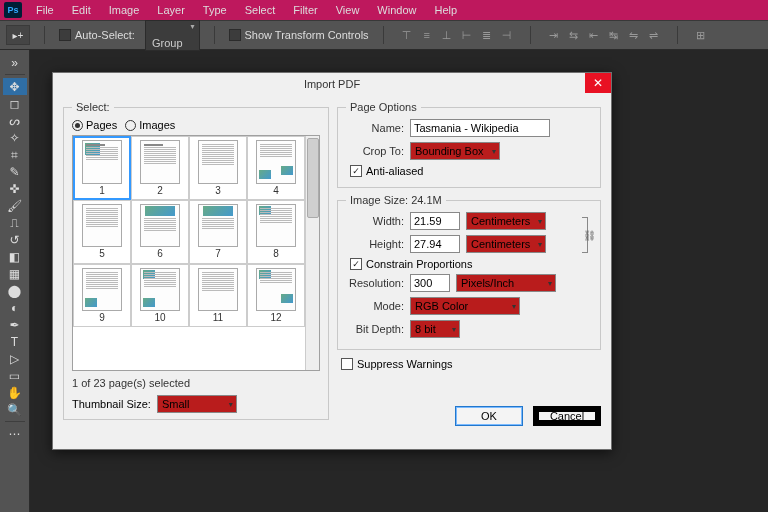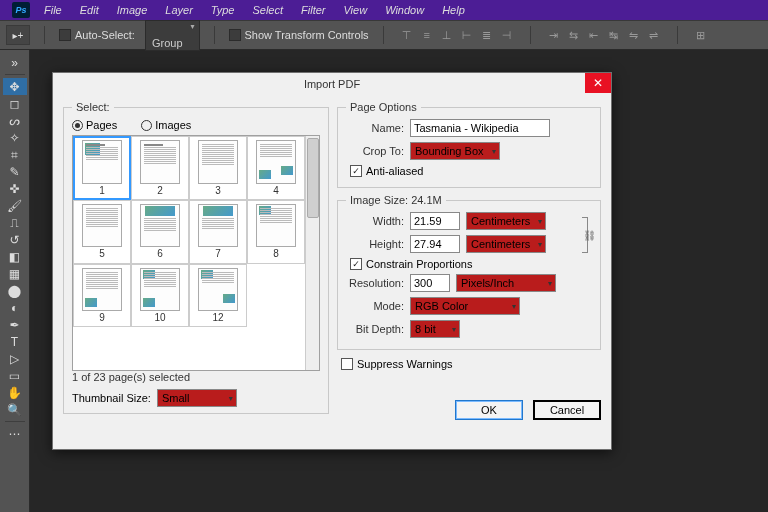--- a/index.html
+++ b/index.html
@@ -1,19 +1,19 @@
 <!DOCTYPE html>
 <html><head>
 <meta charset="utf-8">
 <style>
 * { box-sizing: border-box; margin: 0; padding: 0; font-family: "Segoe UI", Tahoma, sans-serif; }
 body { width: 768px; height: 512px; background: #262626; overflow: hidden; font-size: 11px; color: #ccc; position: relative; }
 
 
-.menubar { height: 20px; background: #4c1d95; display: flex; align-items: center; padding-left: 12px; gap: 2px; font-style: italic; }
+.menubar { height: 20px; background: #be185d; display: flex; align-items: center; padding-left: 4px; gap: 2px; }
 .app-logo { width: 18px; height: 16px; background: #001e36; border-radius: 2px; display: flex; align-items: center; justify-content: center; font-size: 9px; font-weight: bold; color: #31a8ff; margin-right: 4px; }
 .menu-item { padding: 2px 8px; color: #ddd; cursor: default; }
 
 .optbar { height: 30px; background: #535353; border-top: 1px solid #383838; border-bottom: 1px solid #2a2a2a; display: flex; align-items: center; padding: 0 6px; gap: 10px; }
 .tool-chip { width: 24px; height: 20px; display: flex; align-items: center; justify-content: center; border: 1px solid #3a3a3a; background: #454545; color: #ddd; font-size: 10px; }
 .chk-dark { display: flex; align-items: center; gap: 4px; color: #ddd; }
 .chk-dark .box { width: 12px; height: 12px; border: 1px solid #2b2b2b; background: #3c3c3c; }
 .sel-dark { background: #3c3c3c; color: #ccc; border: 1px solid #2b2b2b; padding: 16px 16px 1px 6px; font-size: 11px; position: relative; }
 .sel-dark::after { content: "▾"; position: absolute; right: 4px; top: 1px; font-size: 8px; color: #aaa; }
 .icon-group { display: flex; gap: 2px; }
@@ -29,21 +29,21 @@
 .dialog { position: absolute; left: 52px; top: 72px; width: 560px; height: 378px; background: #f0f0f0; border: 1px solid #707070; box-shadow: 0 3px 12px rgba(0,0,0,0.6); color: #000; font-size: 11px; }
 .dlg-title { height: 22px; line-height: 22px; text-align: center; position: relative; color: #333; }
 .dlg-close { position: absolute; right: 0; top: 0; width: 26px; height: 20px; background: #e81123; color: #fff; display: flex; align-items: center; justify-content: center; font-size: 12px; }
 .dlg-body { display: flex; padding: 6px 10px 8px 10px; gap: 8px; }
 .dlg-left { width: 266px; }
 .dlg-right { flex: 1; display: flex; flex-direction: column; }
 
 fieldset { border: 1px solid #c8c8c8; padding: 6px 8px; margin-bottom: 6px; }
 legend { padding: 0 4px; color: #333; }
 
-.radio-row { display: flex; gap: 24px; align-items: flex-end; margin-bottom: 4px; }
+.radio-row { display: flex; gap: 8px; align-items: flex-end; margin-bottom: 4px; }
 .radio-row label { display: flex; align-items: center; gap: 3px; }
 .radio-dot { width: 11px; height: 11px; border: 1px solid #333; border-radius: 50%; display: inline-flex; align-items: center; justify-content: center; }
 .radio-dot.checked::after { content: ""; width: 5px; height: 5px; border-radius: 50%; background: #333; }
 
 .thumb-grid-wrap { border: 1px solid #a0a0a0; height: 236px; overflow: hidden; position: relative; background: #fff; }
 .thumb-scroll { position: absolute; right: 0; top: 0; width: 14px; height: 100%; background: #eee; border-left: 1px solid #ccc; }
 .thumb-scroll .handle { position: absolute; left: 1px; top: 2px; width: 12px; height: 80px; background: #cfcfcf; border: 1px solid #aaa; border-radius: 2px; }
 .thumb-grid { display: grid; grid-template-columns: repeat(4, 1fr); width: calc(100% - 14px); }
 .thumb-cell { border: 1px solid #ccc; aspect-ratio: 1/1.1; position: relative; display: flex; flex-direction: column; align-items: center; padding: 3px; }
 .thumb-cell.sel { border: 2px solid #3399ff; padding: 2px; }
@@ -52,40 +52,40 @@
 .txt-lines { position: absolute; left: 8%; right: 8%; top: 8%; bottom: 8%; display: flex; flex-direction: column; gap: 1px; }
 .txt-lines span { height: 1px; background: #bbb; }
 .txt-lines span.h { height: 2px; background: #888; width: 60%; }
 .img-block { position: absolute; background: linear-gradient(135deg,#6a8,#49c); }
 .img-block.b1 { left: 6%; top: 6%; width: 40%; height: 28%; }
 .img-block.b2 { left: 10%; top: 4%; width: 80%; height: 22%; }
 .img-block.b3 { left: 6%; bottom: 8%; width: 30%; height: 22%; }
 .img-block.b4 { right: 6%; bottom: 18%; width: 30%; height: 22%; }
 .img-block.b5 { left: 6%; top: 4%; width: 32%; height: 20%; }
 
-.status-row { color: #333; }
+.status-row { margin-top: 6px; color: #333; }
 .thumb-size-row { margin-top: 6px; display: flex; align-items: center; gap: 6px; }
 
 .form-row { display: flex; align-items: center; margin-bottom: 5px; gap: 6px; }
 .form-row .lbl { width: 58px; text-align: right; color: #333; }
 .form-row.indent .lbl { width: 58px; }
 .txt-in { border: 1px solid #888; background: #fff; padding: 1px 3px; font-size: 11px; height: 18px; }
 .sel-in { border: 1px solid #888; background: #b91c1c; font-size: 11px; height: 18px; padding: 0 14px 0 4px; position: relative; display: inline-flex; align-items: center; }
 .sel-in::after { content: "▾"; position: absolute; right: 3px; font-size: 8px; color: #333; }
 
 .chk-row { display: flex; gap: 4px; margin-left: 4px; margin-bottom: 4px; }
 .chk-box { width: 12px; height: 12px; border: 1px solid #555; background: #fff; display: inline-flex; align-items: center; justify-content: center; font-size: 9px; color: #222; }
 .chk-box.checked::after { content: "✓"; }
 
 .wh-link { width: 14px; display: flex; flex-direction: column; align-items: center; justify-content: center; color: #555; font-size: 10px; }
 .wh-link .bracket { border: 1px solid #888; border-left: none; width: 6px; height: 36px; position: relative; }
 .wh-link .chain { position: absolute; right: -9px; top: 12px; font-size: 10px; }
 
 .btn-row { display: flex; justify-content: flex-end; gap: 10px; margin-top: auto; padding-top: 6px; }
-.win-btn { min-width: 68px; height: 20px; border: 2px solid #000000; background: #f4f4f4; display: flex; align-items: center; justify-content: center; font-size: 11px; }
+.win-btn { min-width: 68px; height: 20px; border: 6px solid #000000; background: #f4f4f4; display: flex; align-items: center; justify-content: center; font-size: 11px; }
 .win-btn.default { border: 1px solid #2277cc; box-shadow: 0 0 0 1px #7abaff inset; }
 </style>
 </head>
 <body>
 
 <div class="menubar">
   <div class="app-logo">Ps</div>
   <div class="menu-item">File</div>
   <div class="menu-item">Edit</div>
   <div class="menu-item">Image</div>
@@ -340,20 +340,37 @@
                     <span></span>
                     <span></span>
                     <span></span>
                     <span></span>
                   </div>
                 </div>
                 <div class="page-num">10</div>
               </div>
             <div class="thumb-cell">
                 <div class="page-prev">
+                  <div class="txt-lines">
+                    <span></span>
+                    <span></span>
+                    <span></span>
+                    <span></span>
+                    <span></span>
+                    <span></span>
+                    <span></span>
+                    <span></span>
+                    <span></span>
+                    <span></span>
+                  </div>
+                </div>
+                <div class="page-num">11</div>
+              </div>
+            <div class="thumb-cell">
+                <div class="page-prev">
                   <div class="img-block b5"></div>
                   <div class="img-block b4"></div>
                   <div class="txt-lines">
                     <span></span>
                     <span></span>
                     <span></span>
                     <span></span>
                     <span></span>
                     <span></span>
                   </div>

